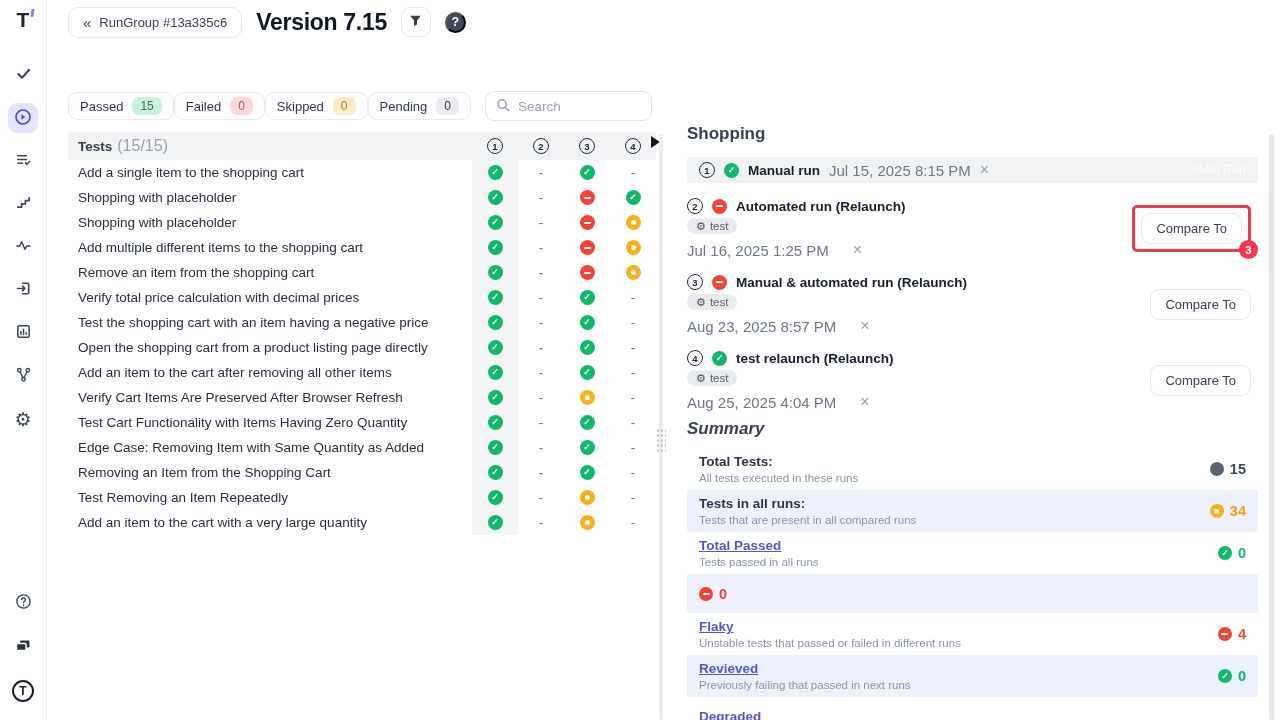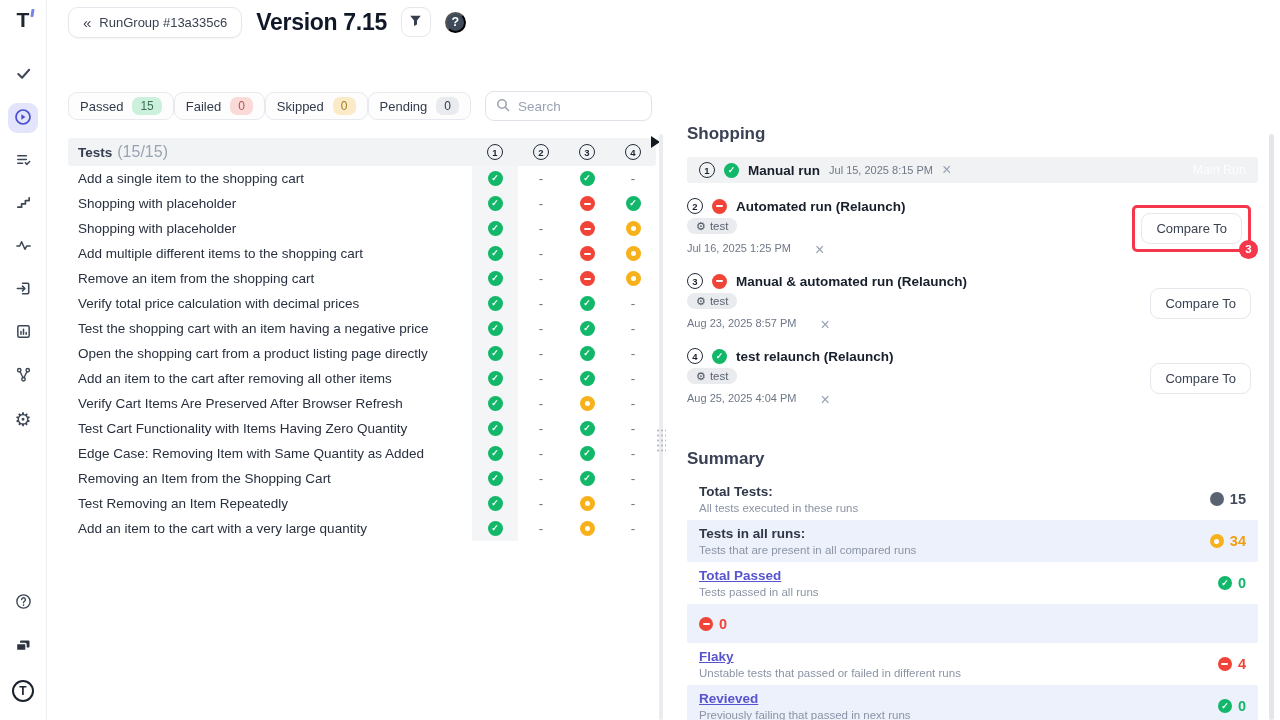--- a/index.html
+++ b/index.html
@@ -30,21 +30,21 @@
   .help-btn { width:21px; height:21px; border-radius:50%; background:#3f4a5a; color:#fff; font-size:12.5px; font-weight:bold; display:flex; align-items:center; justify-content:center; cursor:pointer; }
 
   .chips { display:flex; align-items:center; gap:13px; margin-top:47px; }
   .chip { display:flex; align-items:center; gap:9px; height:28px; padding:0 11px; border:1px solid #e7e9ee; border-radius:9px; background:#fdfdfe; cursor:pointer; }
   .chip-label { font-size:13px; color:#313b4b; }
   .chip-badge { font-size:12px; padding:2px 8px; border-radius:7px; }
   .search-box { display:flex; align-items:center; gap:8px; width:167px; height:30px; border:1px solid #dfe3e9; border-radius:9px; padding:0 10px; margin-left:1px; background:#fff; }
   .search-box input { border:none; outline:none; width:100%; font-size:13.5px; font-family:inherit; color:#344054; background:transparent; }
   .search-box input::placeholder { color:#9aa3b2; }
 
-  .tests-table { width:588px; margin-top:17px; }
+  .tests-table { width:588px; margin-top:11px; }
   .t-head { display:flex; align-items:center; height:28px; background:#f2f3f5; border-radius:3px; padding-left:10px; }
   .t-title { font-weight:bold; font-size:13.5px; color:#333d4e; }
   .t-count { color:#9aa3b2; font-size:16px; margin-left:5px; }
   .t-name-col { flex:1; }
   .hcell { width:46px; display:flex; justify-content:center; align-items:center; }
   .t-row { display:flex; align-items:stretch; height:25px; padding-left:10px; }
   .t-name { flex:1; display:flex; align-items:center; color:#28303f; font-size:13.5px; white-space:nowrap; overflow:hidden; }
   .cell { width:46px; display:flex; justify-content:center; align-items:center; color:#667085; }
   .cell.band { background:#f4f5f6; }
 
@@ -63,39 +63,39 @@
   .v-divider { position:absolute; left:659px; top:134px; bottom:0; width:4px; background:#eaecef; border-radius:2px; }
   .collapse-tri { position:absolute; left:651px; top:136px; width:0; height:0; border-top:6px solid transparent; border-bottom:6px solid transparent; border-left:9px solid #14181f; cursor:pointer; }
   .drag-dots { position:absolute; left:656px; top:428px; width:10px; height:26px; background-image:radial-gradient(circle, #b7bcc4 1px, transparent 1.2px); background-size:4px 5px; cursor:row-resize; }
   .scrollbar { position:absolute; right:6px; top:134px; bottom:0; width:5px; background:#e4e6ea; border-radius:3px; cursor:pointer; }
 
   
   .right-pane { flex:1; padding-left:27px; padding-top:124px; }
   .panel-h { font-size:17px; font-weight:bold; color:#3a4154; }
   .main-run-bar { width:571px; height:26px; margin-top:13px; background:#f1f2f4; border-radius:3px; display:flex; align-items:center; gap:9px; padding:0 12px; }
   .run-name { font-weight:bold; font-size:13.5px; color:#171f2c; white-space:nowrap; }
-  .run-date { color:#6f7887; font-size:11px; white-space:nowrap; }
+  .run-date { color:#6f7887; font-size:15px; white-space:nowrap; }
   .x-icon { color:#98a2b3; font-size:16px; line-height:1; cursor:pointer; }
   .bar-spacer { flex:1; }
   .main-run-label { color:#fdfdfe; font-size:12.5px; }
 
   .runs { width:571px; }
   .run { display:flex; align-items:center; margin-top:15px; }
   .run-left { flex:1; }
   .run-title-row { display:flex; align-items:center; gap:9px; }
   .tag { display:inline-flex; align-items:center; gap:4px; background:#e9ebee; border-radius:10px; padding:2px 9px; margin-top:4px; cursor:pointer; }
   .tag .gear-sm { font-size:11px; color:#49515f; line-height:1; }
   .tag-label { font-size:11.5px; color:#5b6472; }
   .run-date-row { display:flex; gap:24px; margin-top:8px; }
   .run-right { padding-right:7px; }
   .compare-btn { border:1px solid #e4e7ec; background:#fff; border-radius:9px; padding:7px 14px; font-size:13px; color:#3a4252; font-family:inherit; cursor:pointer; white-space:nowrap; }
   .anno { position:relative; border:3px solid #f5374b; border-radius:5px; padding:5px 6px; }
   .anno-badge { position:absolute; right:-10px; bottom:-10px; width:19px; height:19px; border-radius:50%; background:#f5374b; color:#fff; font-size:11.5px; font-weight:bold; display:flex; align-items:center; justify-content:center; }
 
-  .summary-h { margin-top:41px; }
+  .summary-h { margin-top:8px;font-style:italic; }
   .sum-rows { width:571px; margin-top:9px; }
   .sum-row { display:flex; align-items:center; padding:6px 12px; min-height:39px; border-radius:2px; }
   .sum-row.shaded { background:#edf1fb; }
   .sum-left { flex:1; }
   .sum-title { font-size:13.5px; font-weight:bold; color:#2e3747; }
   .sum-title.link { color:#5754d0; text-decoration:underline; cursor:pointer; }
   .sum-desc { font-size:11.5px; color:#8b94a5; margin-top:3px; }
   .sum-right { display:flex; align-items:center; gap:6px; }
   .sum-value { font-size:14.5px; font-weight:bold; }
   .v-neutral { color:#3f4958; }

